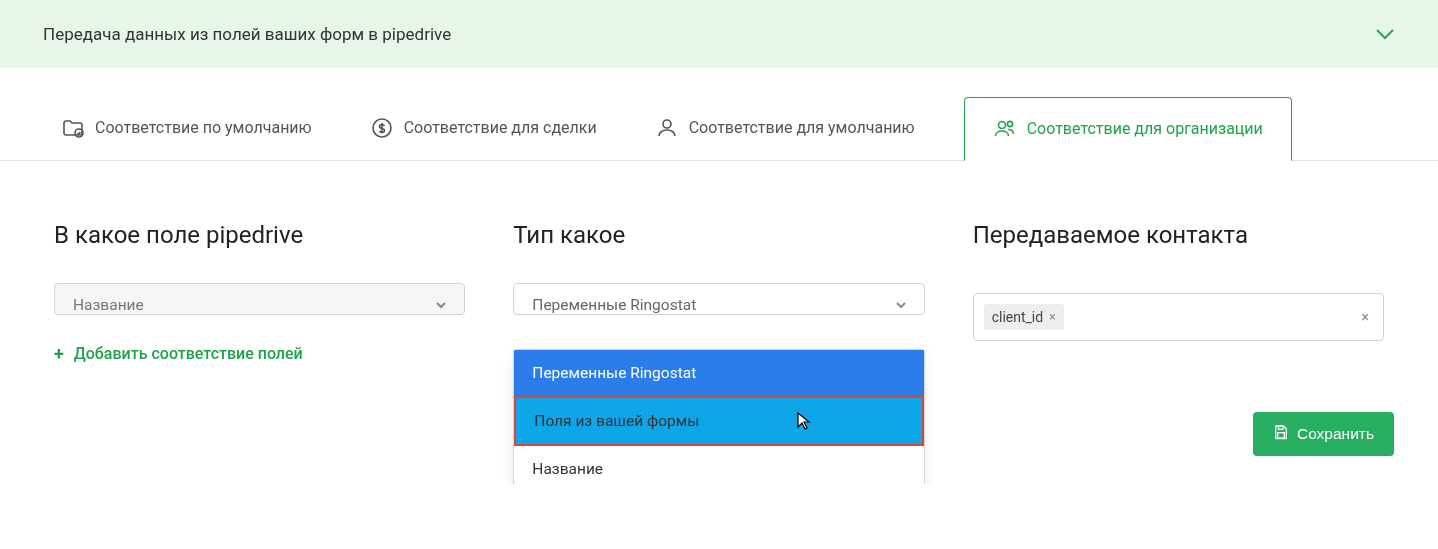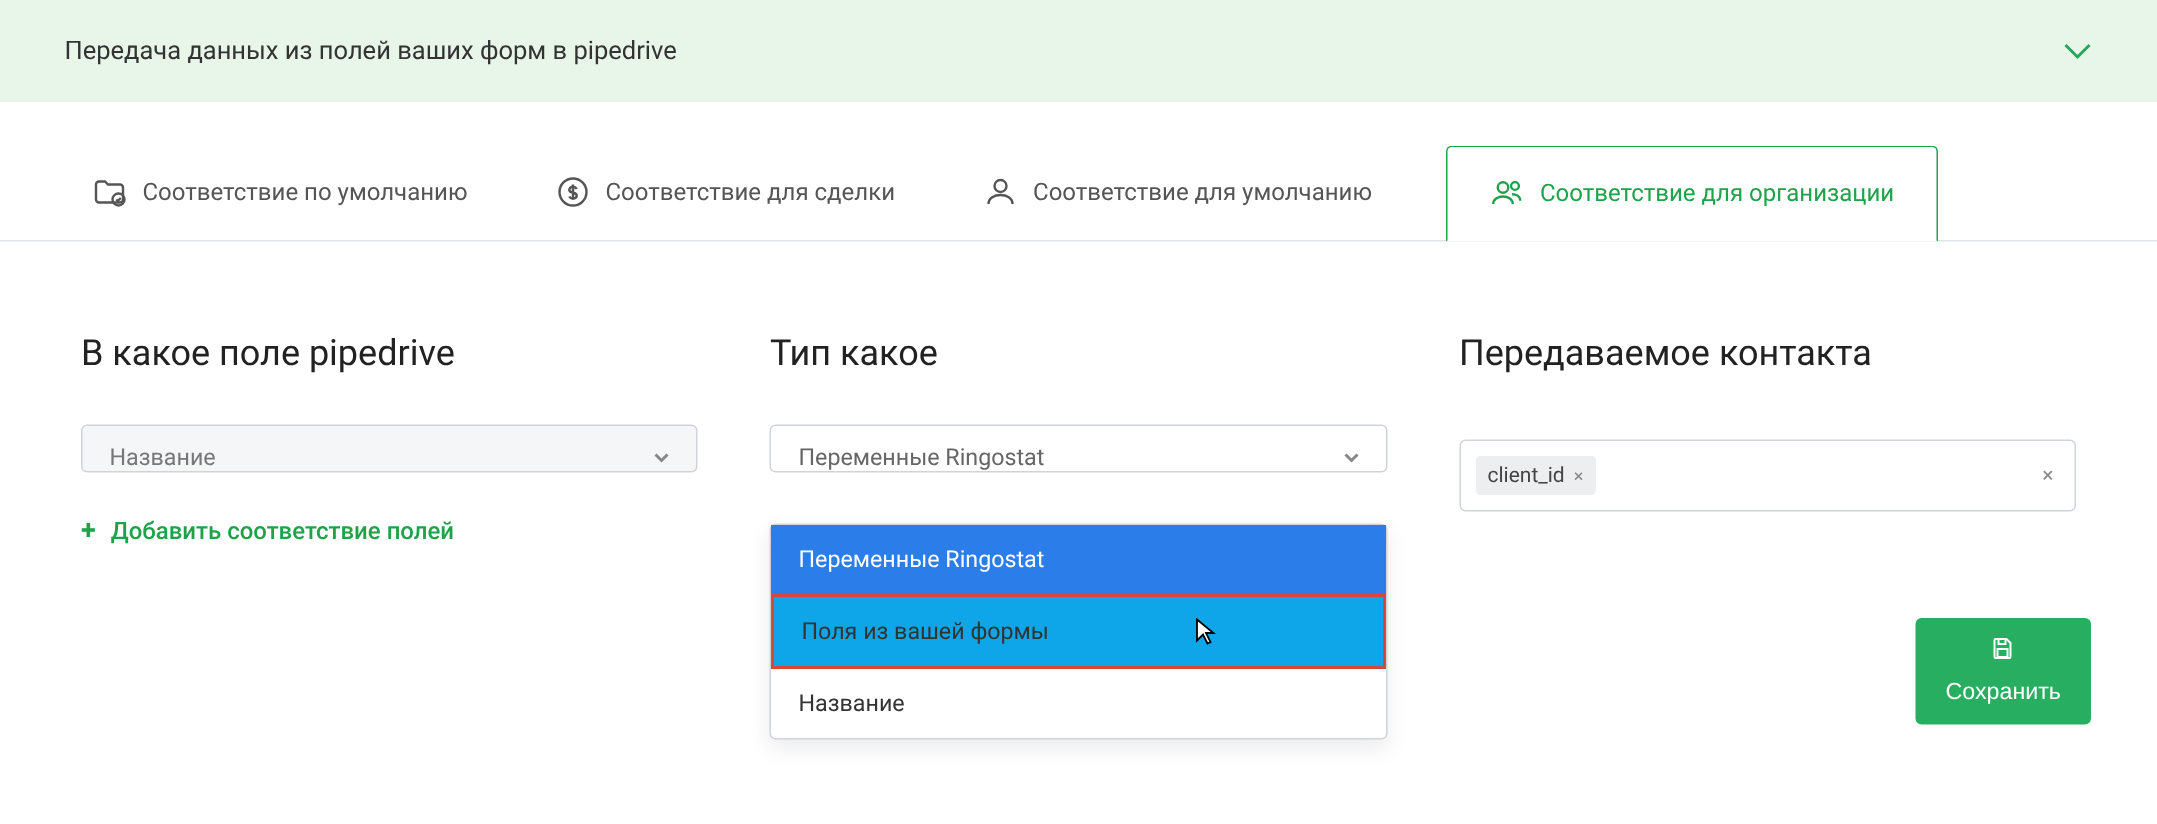--- a/index.html
+++ b/index.html
@@ -173,21 +173,20 @@
     background: #27ae60;
     color: #fff;
     border: none;
     border-radius: 4px;
     padding: 12px 20px;
     font-size: 15.5px;
     display: flex;
     align-items: center;
     gap: 8px;
     cursor: pointer;
-    flex-direction: column;
   }
   .save-btn svg { width: 16px; height: 16px; stroke: #fff; fill: none; stroke-width: 2; }
 </style>
 </head>
 <body>
 
 <div class="header-bar">
   <div class="header-title">Передача данных из полей ваших форм в pipedrive</div>
   <span class="header-chevron">
     <svg viewBox="0 0 20 14">

